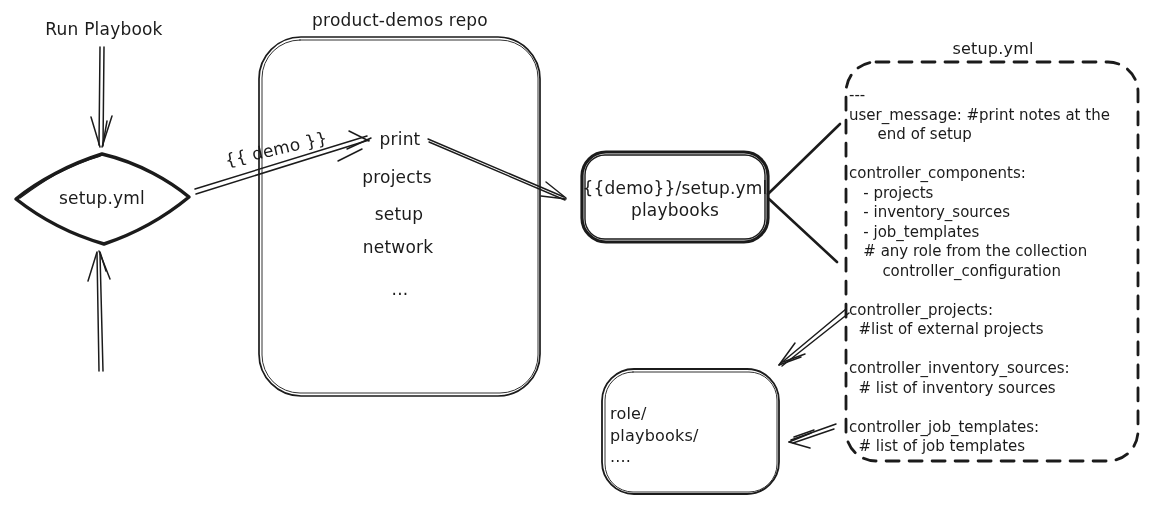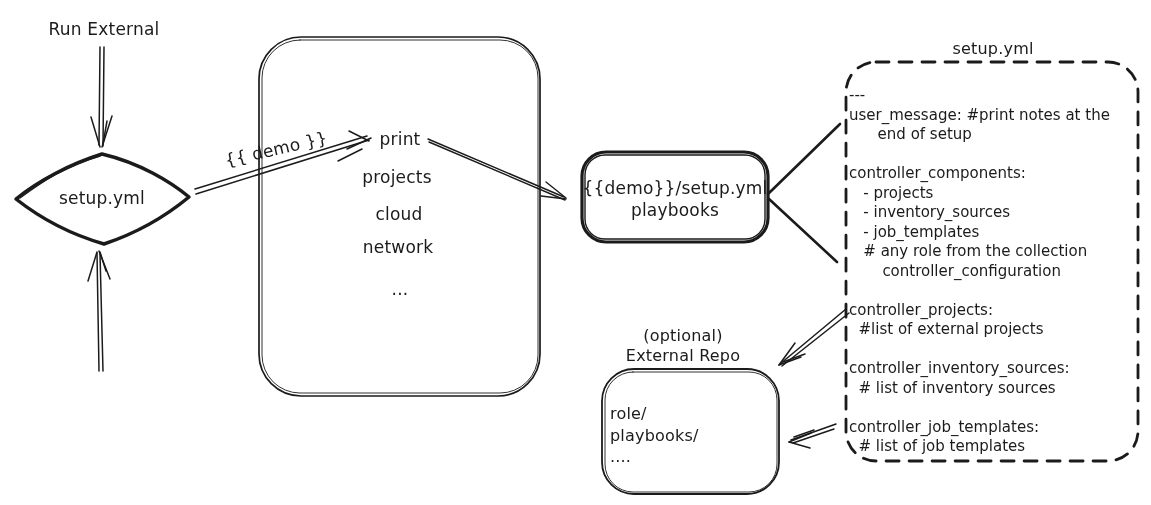--- a/index.html
+++ b/index.html
@@ -129,29 +129,30 @@
 
     <g stroke-width="1.5">
       <path d="M836,424 L791,440"></path>
       <path d="M834,429 L793,443"></path>
       <path d="M789,442 L811,433"></path>
       <path d="M789,442 L810,448"></path>
       <path d="M794,437 L814,430"></path>
     </g>
   </svg>
 
-  <div class="lbl center t17 handw" style="left:104px; top:29px;">Run External</div>
+  <div class="lbl center t17 handw" style="left:104px; top:29px;">Run Playbook</div>
 
   <div class="lbl center t17 handw" style="left:102px; top:198px;">setup.yml</div>
 
 
+  <div class="lbl center t17 handw" style="left:400px; top:20px;">product-demos repo</div>
 
   <div class="repo-item handw" style="left:400px; top:139px;">print</div>
   <div class="repo-item handw" style="left:397px; top:177px;">projects</div>
-  <div class="repo-item handw" style="left:399px; top:214px;">cloud</div>
+  <div class="repo-item handw" style="left:399px; top:214px;">setup</div>
   <div class="repo-item handw" style="left:398px; top:247px;">network</div>
   <div class="repo-item handw" style="left:400px; top:289px;">...</div>
 
   <div class="demo-arrow-label handw">{{ demo }}</div>
 
   <div class="lbl center t17 handw" style="left:675px; top:199px; white-space:pre-line; line-height:1.3;">{{demo}}/setup.yml
 playbooks</div>
 
   <div class="lbl center t16 handw" style="left:993px; top:49px;">setup.yml</div>
 
@@ -168,20 +169,18 @@
 
 controller_projects:
   #list of external projects
 
 controller_inventory_sources:
   # list of inventory sources
 
 controller_job_templates:
   # list of job templates</div>
 
-  <div class="lbl center t16 handw" style="left:683px; top:346px; white-space:pre-line;">(optional)
-External Repo</div>
 
   <div class="ext-content handw">role/
 playbooks/
 ....</div>
 
 </div>
 
 </body></html>

